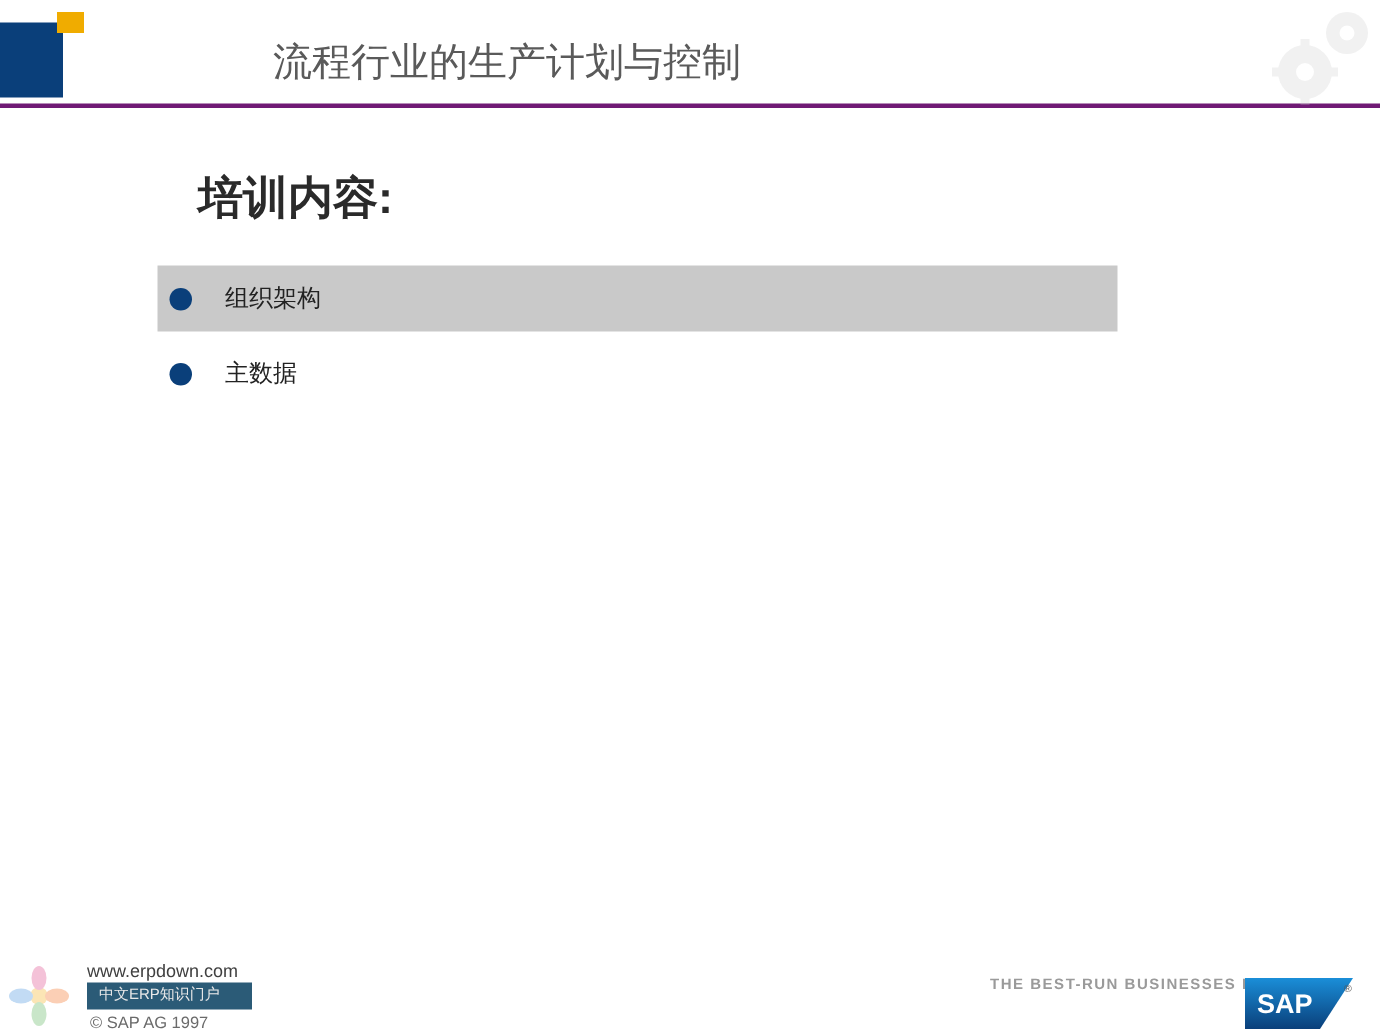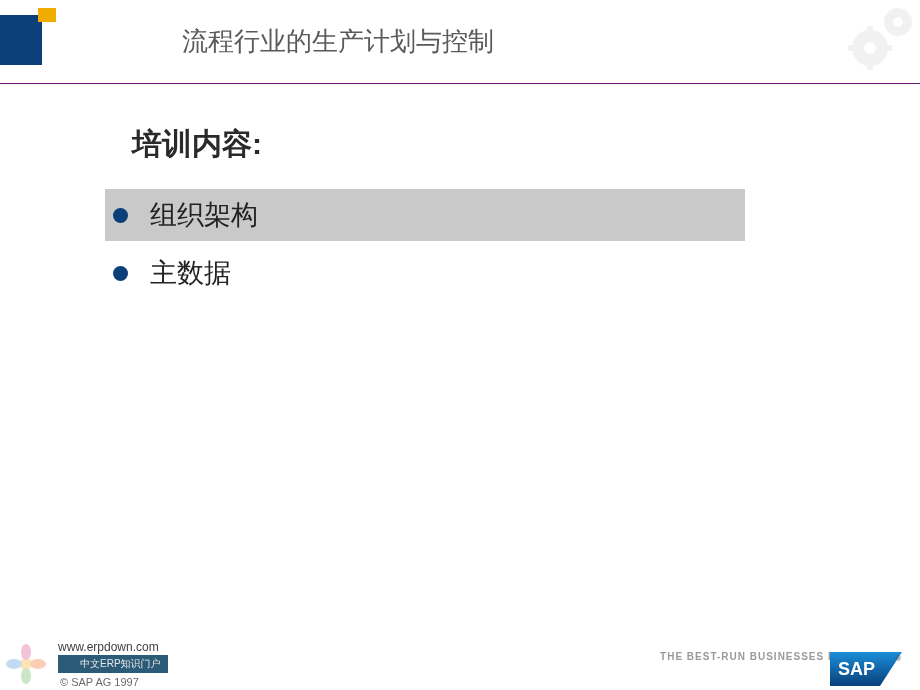--- a/index.html
+++ b/index.html
@@ -10,22 +10,22 @@
     body {
       width: 920px;
       height: 690px;
       background: #ffffff;
       font-family: "Arial", "SimSun", sans-serif;
       position: relative;
       overflow: hidden;
     }
     .header-region {
       position: relative;
-      height: 84px;
-      border-bottom: 1px solid #701a75;
+      height: 72px;
+      border-bottom: 3px solid #701a75;
     }
     .logo-square {
       position: absolute;
       left: -8px;
       top: 15px;
       width: 50px;
       height: 50px;
       background: #0a3f7a;
     }
     .logo-accent {
@@ -64,21 +64,21 @@
     }
     .bullet-list {
       list-style: none;
       margin-left: 5px;
     }
     .bullet-item {
       display: flex;
       align-items: center;
       padding: 8px 6px 8px 8px;
       margin-bottom: 6px;
-      font-size: 27px;
+      font-size: 16px;
       color: #222;
       min-height: 44px;
     }
     .bullet-item.highlighted {
       background: #c9c9c9;
       width: 640px;
     }
     .bullet-dot {
       width: 15px;
       height: 15px;
@@ -112,21 +112,21 @@
     .erp-badge {
       position: absolute;
       left: 58px;
       bottom: 17px;
       width: 110px;
       height: 18px;
       background: #2b5b77;
       color: #e8e8e8;
       font-size: 10px;
       line-height: 18px;
-      padding-left: 22px;
+      padding-left: 8px;
     }
     .copyright {
       position: absolute;
       left: 60px;
       bottom: 2px;
       font-size: 11px;
       color: #6a6a6a;
     }
     .sap-tagline {
       position: absolute;

